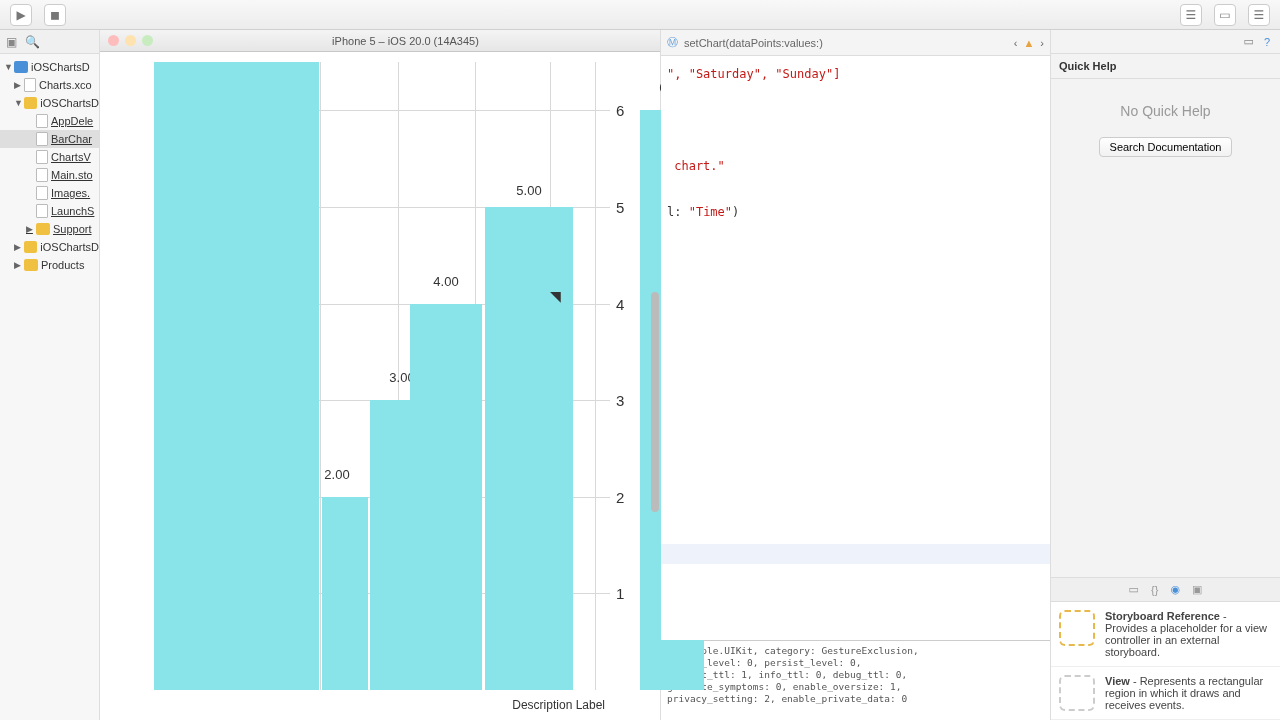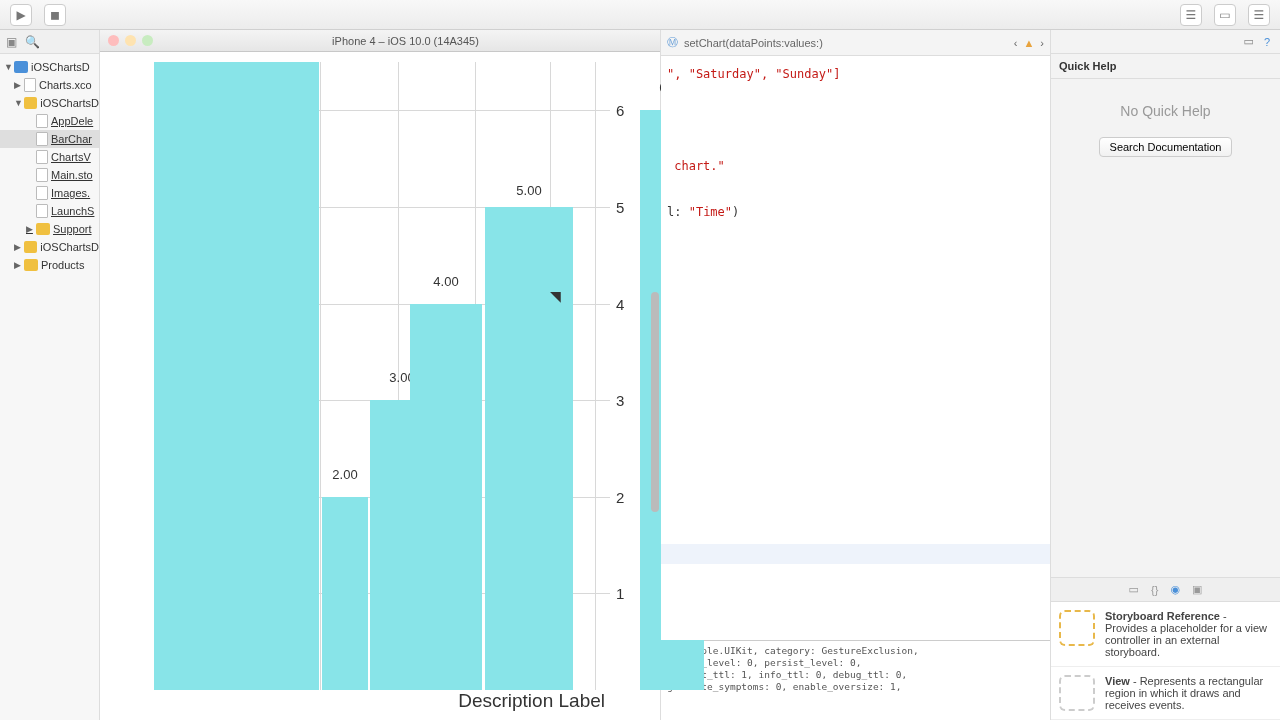--- a/index.html
+++ b/index.html
@@ -29,21 +29,21 @@
   .dot.r{background:#febdbd;} .dot.y{background:#fee3b0;} .dot.g{background:#c8ecc0;}
   .sim-title{flex:1;text-align:center;color:#555;}
   .chart-area{position:absolute;left:50px;right:0;top:22px;bottom:0;}
   .plot{position:absolute;left:100px;right:50px;top:10px;bottom:30px;}
   .gridline{position:absolute;left:0;right:0;height:0;border-top:1px solid #d8d8d8;}
   .vline{position:absolute;top:0;bottom:0;width:0;border-left:1px solid #d8d8d8;}
   .ylabel{position:absolute;right:100%;transform:translate(-6px,-50%);font-size:15px;color:#333;}
   .yrlabel{position:absolute;left:100%;transform:translate(6px,-50%);font-size:15px;color:#333;}
   .bar{position:absolute;bottom:0;background:#88e4e8;}
   .barlabel{position:absolute;transform:translate(-50%,-100%);font-size:13px;color:#333;margin-top:-4px;}
-  .desc{position:absolute;right:55px;bottom:8px;font-size:19px;color:#333;}
+  .desc{position:absolute;right:55px;bottom:8px;font-size:12px;color:#333;}
   
   .editor{flex:1;display:flex;flex-direction:column;border-left:1px solid #ddd;}
   .jumpbar{height:26px;border-bottom:1px solid #ddd;background:#f4f4f4;display:flex;align-items:center;padding:0 6px;gap:6px;font-size:11px;color:#666;}
   .jumpbar .fill{flex:1;}
   .code{flex:1;position:relative;background:#fff;font-family:Menlo,monospace;font-size:12px;color:#333;padding:8px 6px;line-height:20px;} .code .str{color:#c41a16;}
   .code pre{white-space:pre;}
   .caretline{position:absolute;left:0;right:0;height:20px;background:#eef3fb;}
   .console{height:80px;border-top:1px solid #ccc;background:#fff;font-family:Menlo,monospace;font-size:9.5px;color:#555;padding:4px 6px;line-height:12px;overflow:hidden;}
   
   .inspector{width:230px;border-left:1px solid #ddd;display:flex;flex-direction:column;background:#f3f3f3;}
@@ -147,21 +147,21 @@
     </div>
   </div>
 
   <div class="simulator">
     <div class="sim-titlebar">
       <div class="traffic">
         <div class="dot r"></div>
         <div class="dot y"></div>
         <div class="dot g"></div>
       </div>
-      <div class="sim-title">iPhone 4 – iOS 10.0 (14A345)</div>
+      <div class="sim-title">iPhone 5 – iOS 20.0 (14A345)</div>
     </div>
     <div class="chart-area">
       <div class="plot" id="plot">
           <div class="gridline" style="top: 531.385px;"></div>
           <div class="ylabel" style="top: 531.385px;">1</div>
           <div class="yrlabel" style="top: 531.385px;">1</div>
           <div class="gridline" style="top: 434.769px;"></div>
           <div class="ylabel" style="top: 434.769px;">2</div>
           <div class="yrlabel" style="top: 434.769px;">2</div>
           <div class="gridline" style="top: 338.154px;"></div>
@@ -177,21 +177,21 @@
           <div class="ylabel" style="top: 48.3077px;">6</div>
           <div class="yrlabel" style="top: 48.3077px;">6</div>
           <div class="vline" style="left: 70px;"></div>
           <div class="vline" style="left: 148px;"></div>
           <div class="vline" style="left: 225px;"></div>
           <div class="vline" style="left: 300px;"></div>
           <div class="vline" style="left: 345px;"></div>
           <div class="vline" style="left: 423px;"></div>
           <div class="bar" style="left: -96px; width: 165px; height: 628px;"></div>
           <div class="bar" style="left: 72px; width: 46px; height: 193.231px;"></div>
-          <div class="barlabel" style="left: 95px; bottom: 193.231px;">2.00</div>
+          <div class="barlabel" style="left: 87px; bottom: 193.231px;">2.00</div>
           <div class="bar" style="left: 120px; width: 64px; height: 289.846px;"></div>
           <div class="barlabel" style="left: 152px; bottom: 289.846px;">3.00</div>
           <div class="bar" style="left: 160px; width: 72px; height: 386.462px;"></div>
           <div class="barlabel" style="left: 196px; bottom: 386.462px;">4.00</div>
           <div class="bar" style="left: 235px; width: 88px; height: 483.077px;"></div>
           <div class="barlabel" style="left: 279px; bottom: 477px;">5.00</div>
           <div class="bar" style="left: 390px; width: 64px; height: 579.692px;"></div>
           <div class="barlabel" style="left: 422px; bottom: 579.692px;">6.00</div>
         </div>
       <div class="desc">Description Label</div>
@@ -213,20 +213,21 @@
       <div class="caretline" style="top:488px;"></div>
 <pre><span class="str">", "Saturday", "Sunday"]</span></pre>
 <pre style="margin-top:72px;"><span class="str"> chart."</span></pre>
 <pre style="margin-top:26px;">l: <span class="str">"Time"</span>)</pre>
     </div>
     <div class="console">
       <div>com.apple.UIKit, category: GestureExclusion,</div>
       <div>enable_level: 0, persist_level: 0,</div>
       <div>default_ttl: 1, info_ttl: 0, debug_ttl: 0,</div>
       <div>generate_symptoms: 0, enable_oversize: 1,</div>
+      <div>privacy_setting: 2, enable_private_data: 0</div>
     </div>
   </div>
 
   <div class="inspector">
     <div class="insp-tabs">
       <span>▭</span>
       <span class="active">?</span>
     </div>
     <div class="quickhelp-title">Quick Help</div>
     <div class="qh-body">

